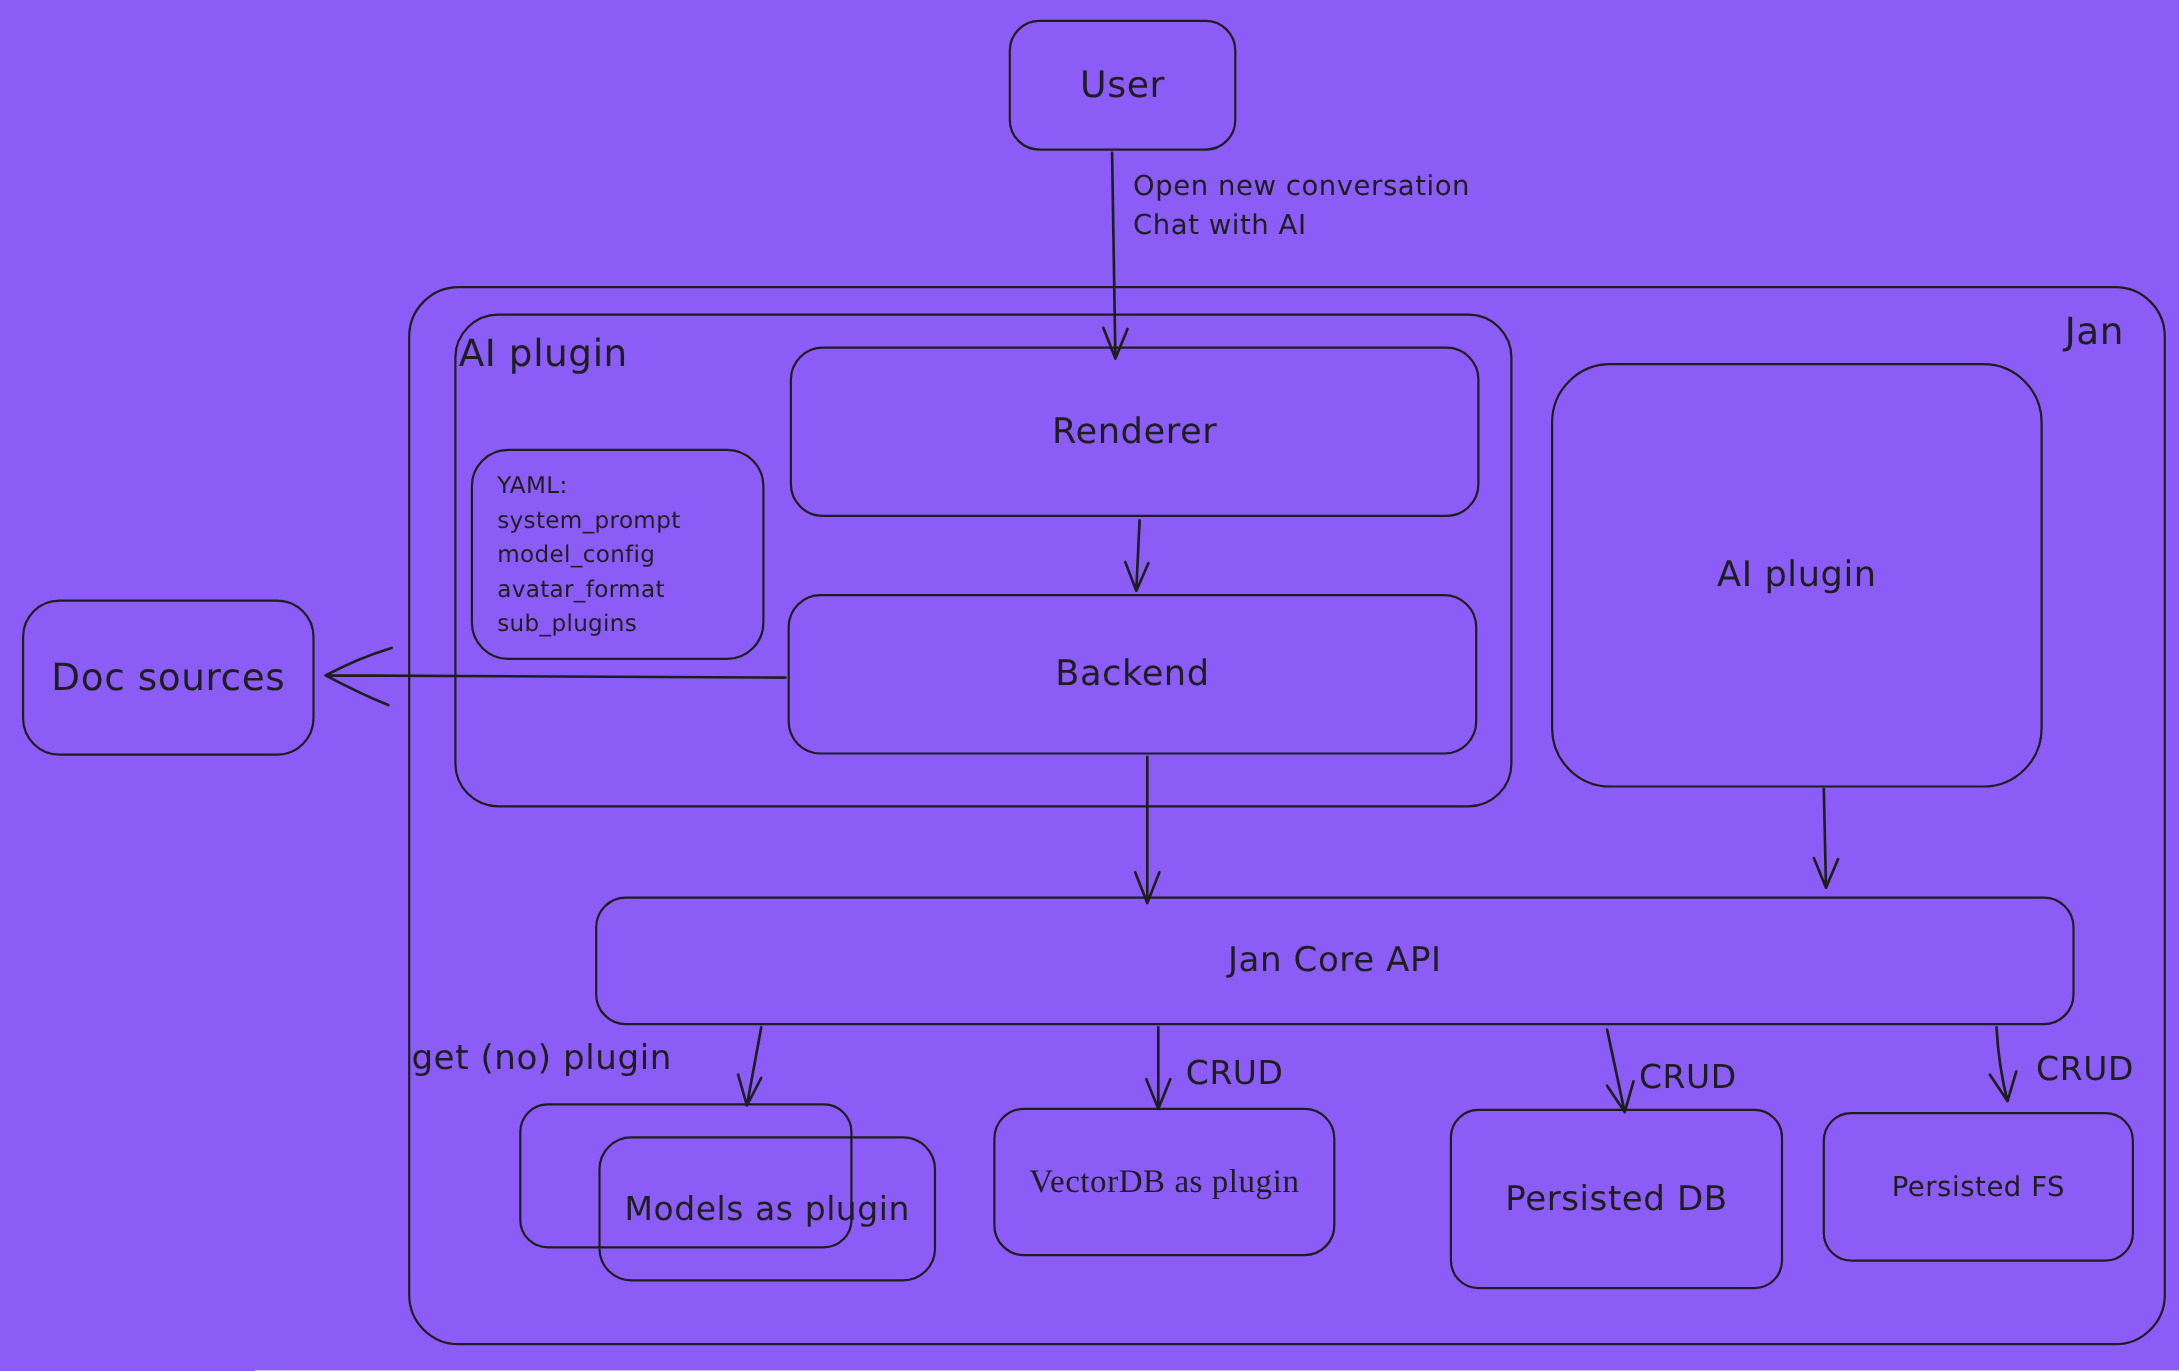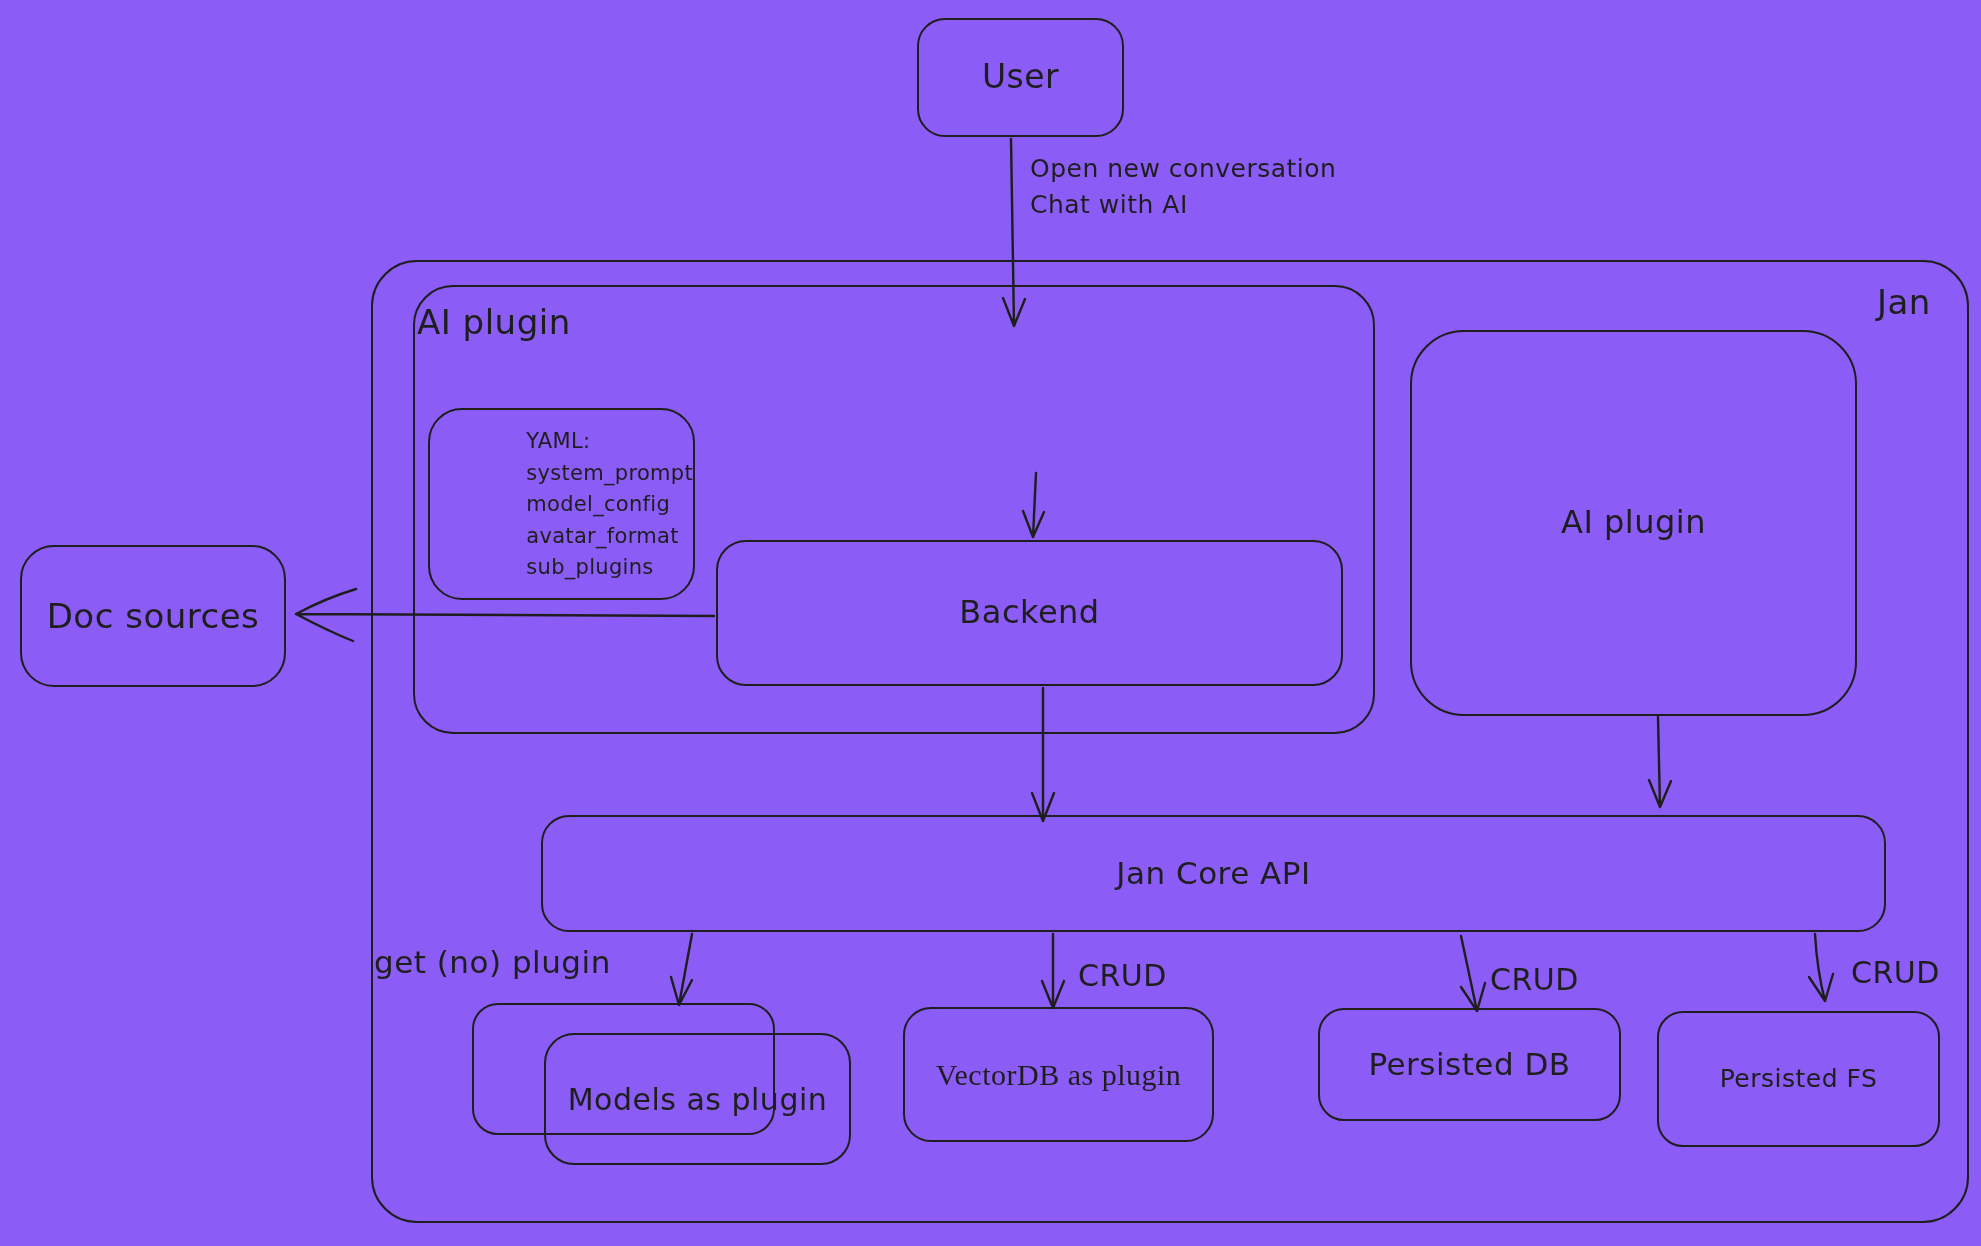--- a/index.html
+++ b/index.html
@@ -63,22 +63,25 @@
   <div class="box" style="left:917px; top:18px; width:207px; height:119px; border-radius:28px;">
     <span class="node-label" style="font-size:33px;">User</span>
   </div>
 
   <div class="box" style="left:371px; top:260px; width:1598px; height:963px; border-radius:46px;"></div>
   <div class="float-label" style="left:1877px; top:282px; font-size:34px;">Jan</div>
 
   <div class="box" style="left:413px; top:285px; width:962px; height:449px; border-radius:40px;"></div>
   <div class="float-label" style="left:417px; top:302px; font-size:34px;">AI plugin</div>
 
+  <div class="box" style="left:718px; top:315px; width:627px; height:155px; border-radius:30px;">
+    <span class="node-label" style="font-size:32px;">Renderer</span>
+  </div>
 
-  <div class="box" style="left:428px; top:408px; width:267px; height:192px; border-radius:34px; align-items:flex-start; justify-content:flex-end; padding:16px 0 0 22px;">
+  <div class="box" style="left:428px; top:408px; width:267px; height:192px; border-radius:34px; align-items:flex-start; justify-content:flex-start; padding:16px 0 0 22px;">
     <span class="yaml-text multiline">YAML:
 system_prompt
 model_config
 avatar_format
 sub_plugins</span>
   </div>
 
   <div class="box" style="left:716px; top:540px; width:627px; height:146px; border-radius:30px;">
     <span class="node-label" style="font-size:32px;">Backend</span>
   </div>
@@ -97,21 +100,21 @@
 
   <div class="box" style="left:472px; top:1003px; width:303px; height:132px; border-radius:26px;"></div>
   <div class="box" style="left:544px; top:1033px; width:307px; height:132px; border-radius:30px;">
     <span class="node-label" style="font-size:30px;">Models as plugin</span>
   </div>
 
   <div class="box" style="left:903px; top:1007px; width:311px; height:135px; border-radius:28px;font-family:Liberation Serif, serif;">
     <span class="node-label" style="font-size:30px;">VectorDB as plugin</span>
   </div>
 
-  <div class="box" style="left:1318px; top:1008px; width:303px; height:113px; border-radius:26px;">
+  <div class="box" style="left:1318px; top:1008px; width:303px; height:164px; border-radius:26px;">
     <span class="node-label" style="font-size:31px;">Persisted DB</span>
   </div>
 
   <div class="box" style="left:1657px; top:1011px; width:283px; height:136px; border-radius:26px;">
     <span class="node-label" style="font-size:25px;">Persisted FS</span>
   </div>
 
   <div class="float-label multiline" style="left:1030px; top:151px; font-size:25px; line-height:1.45;">Open new conversation
 Chat with AI</div>
   <div class="float-label" style="left:374px; top:944px; font-size:31px;">get (no) plugin</div>

